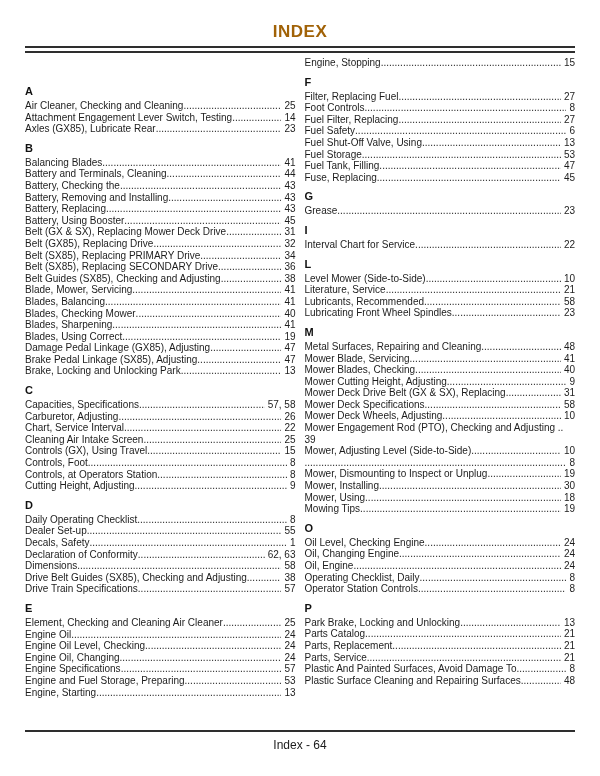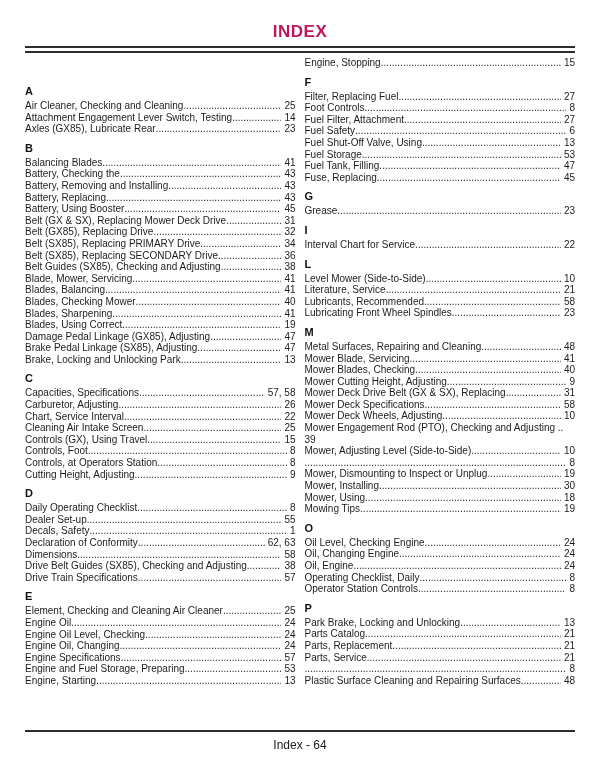--- a/index.html
+++ b/index.html
@@ -12,21 +12,21 @@
     font-family: "Liberation Sans", sans-serif;
     color: #1c1c1c;
     overflow: hidden;
   }
   .page-title {
     padding-top: 22px;
     text-align: center;
     font-size: 17px;
     font-weight: bold;
     letter-spacing: 0.5px;
-    color: #be185d;
+    color: #a16207;
   }
   .header-rule {
     margin: 4px 25px 0 25px;
     height: 3px;
     border-top: 2px solid #2e2e2e;
     border-bottom: 2px solid #2e2e2e;
   }
   .columns {
     display: flex;
     gap: 9px;
@@ -109,20 +109,25 @@
           <span class="dots"></span>
           <span class="pagenum">23</span>
         </div>
         <div class="letter">B</div>
         <div class="entry">
           <span class="label">Balancing Blades</span>
           <span class="dots"></span>
           <span class="pagenum">41</span>
         </div>
         <div class="entry">
+          <span class="label">Battery and Terminals, Cleaning</span>
+          <span class="dots"></span>
+          <span class="pagenum">44</span>
+        </div>
+        <div class="entry">
           <span class="label">Battery, Checking the</span>
           <span class="dots"></span>
           <span class="pagenum">43</span>
         </div>
         <div class="entry">
           <span class="label">Battery, Removing and Installing</span>
           <span class="dots"></span>
           <span class="pagenum">43</span>
         </div>
         <div class="entry">
@@ -325,21 +330,21 @@
           <span class="label">Filter, Replacing Fuel</span>
           <span class="dots"></span>
           <span class="pagenum">27</span>
         </div>
         <div class="entry">
           <span class="label">Foot Controls</span>
           <span class="dots"></span>
           <span class="pagenum">8</span>
         </div>
         <div class="entry">
-          <span class="label">Fuel Filter, Attachment</span>
+          <span class="label">Fuel Filter, Replacing</span>
           <span class="dots"></span>
           <span class="pagenum">27</span>
         </div>
         <div class="entry">
           <span class="label">Fuel Safety</span>
           <span class="dots"></span>
           <span class="pagenum">6</span>
         </div>
         <div class="entry">
           <span class="label">Fuel Shut-Off Valve, Using</span>
@@ -504,20 +509,21 @@
           <span class="label">Parts, Replacement</span>
           <span class="dots"></span>
           <span class="pagenum">21</span>
         </div>
         <div class="entry">
           <span class="label">Parts, Service</span>
           <span class="dots"></span>
           <span class="pagenum">21</span>
         </div>
         <div class="entry">
+          <span class="label">Plastic And Painted Surfaces, Avoid Damage To</span>
           <span class="dots"></span>
           <span class="pagenum">8</span>
         </div>
         <div class="entry">
           <span class="label">Plastic Surface Cleaning and Repairing Surfaces</span>
           <span class="dots"></span>
           <span class="pagenum">48</span>
         </div>
       </div>
     </div>

